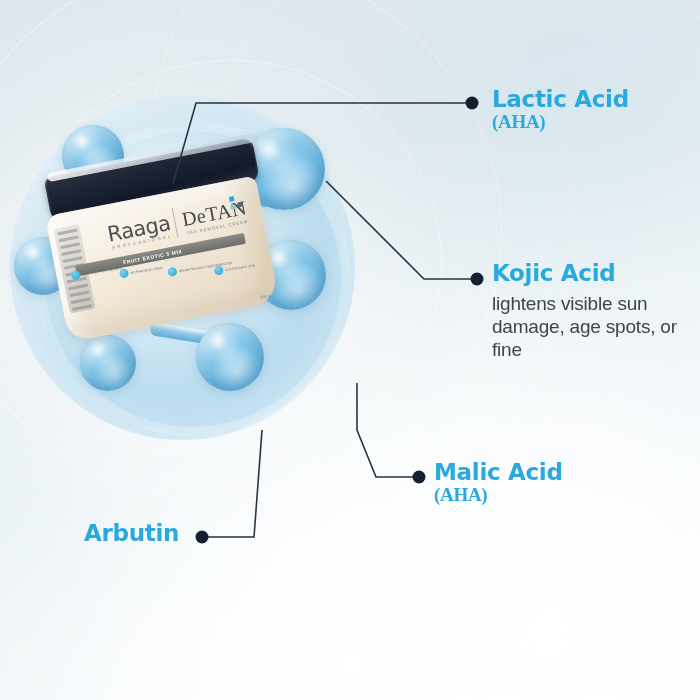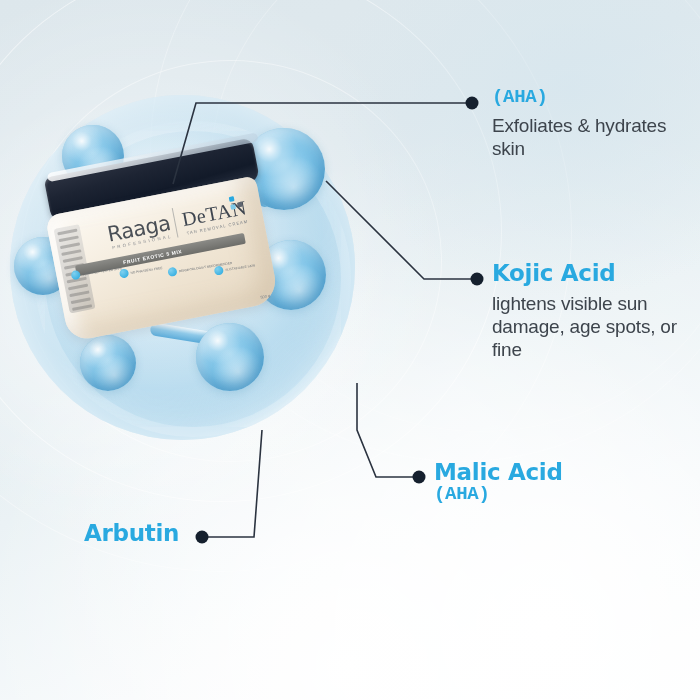--- a/index.html
+++ b/index.html
@@ -89,21 +89,21 @@
   .badge .dot{width:9px;height:9px;border-radius:50%;background:radial-gradient(circle at 35% 30%,#7fd0ef,#23a6dd);}
   .badge .tx{font-size:3.2px;color:#6b7076;line-height:1.25;}
   .vol{position:absolute;right:8px;bottom:5px;font-size:4px;color:#7b8087;}
 
   
   #leaders{position:absolute;left:0;top:0;width:700px;height:700px;pointer-events:none;}
 
   
   .callout{position:absolute;}
   .c-head{font-family:"DejaVu Sans", sans-serif;font-size:23px;font-weight:700;color:#29a9e0;line-height:1.04;letter-spacing:-0.3px;}
-  .c-sub{font-family:Liberation Mono, monospace;font-size:19px;font-weight:700;color:#29a9e0;line-height:1.05;letter-spacing:-0.3px;}
+  .c-sub{font-family:Liberation Serif, serif;font-size:19px;font-weight:700;color:#29a9e0;line-height:1.05;letter-spacing:-0.3px;}
   .c-body{font-size:19px;color:#3d444c;line-height:1.2;margin-top:7px;letter-spacing:-0.2px;}
 
   #c-lactic{left:492px;top:88px;width:205px;}
   #c-kojic{left:492px;top:262px;width:200px;}
   #c-malic{left:434px;top:461px;width:262px;}
   #c-arbutin{left:84px;top:522px;width:250px;}
 </style>
 </head>
 <body>
 
@@ -202,22 +202,22 @@
     </g>
     <g fill="#15202e">
       <circle cx="472" cy="103" r="6.5"></circle>
       <circle cx="477" cy="279" r="6.5"></circle>
       <circle cx="419" cy="477" r="6.5"></circle>
       <circle cx="202" cy="537" r="6.5"></circle>
     </g>
   </svg>
 
   <div class="callout" id="c-lactic">
+    <div class="c-head">Lactic Acid</div>
     <div class="c-sub">(AHA)</div>
-    <div class="c-body">Exfoliates &amp; hydrates skin</div>
   </div>
 
   <div class="callout" id="c-kojic">
     <div class="c-head">Kojic Acid</div>
     <div class="c-body">lightens visible sun damage, age spots, or fine</div>
   </div>
 
   <div class="callout" id="c-malic">
     <div class="c-head">Malic Acid</div>
     <div class="c-sub">(AHA)</div>

